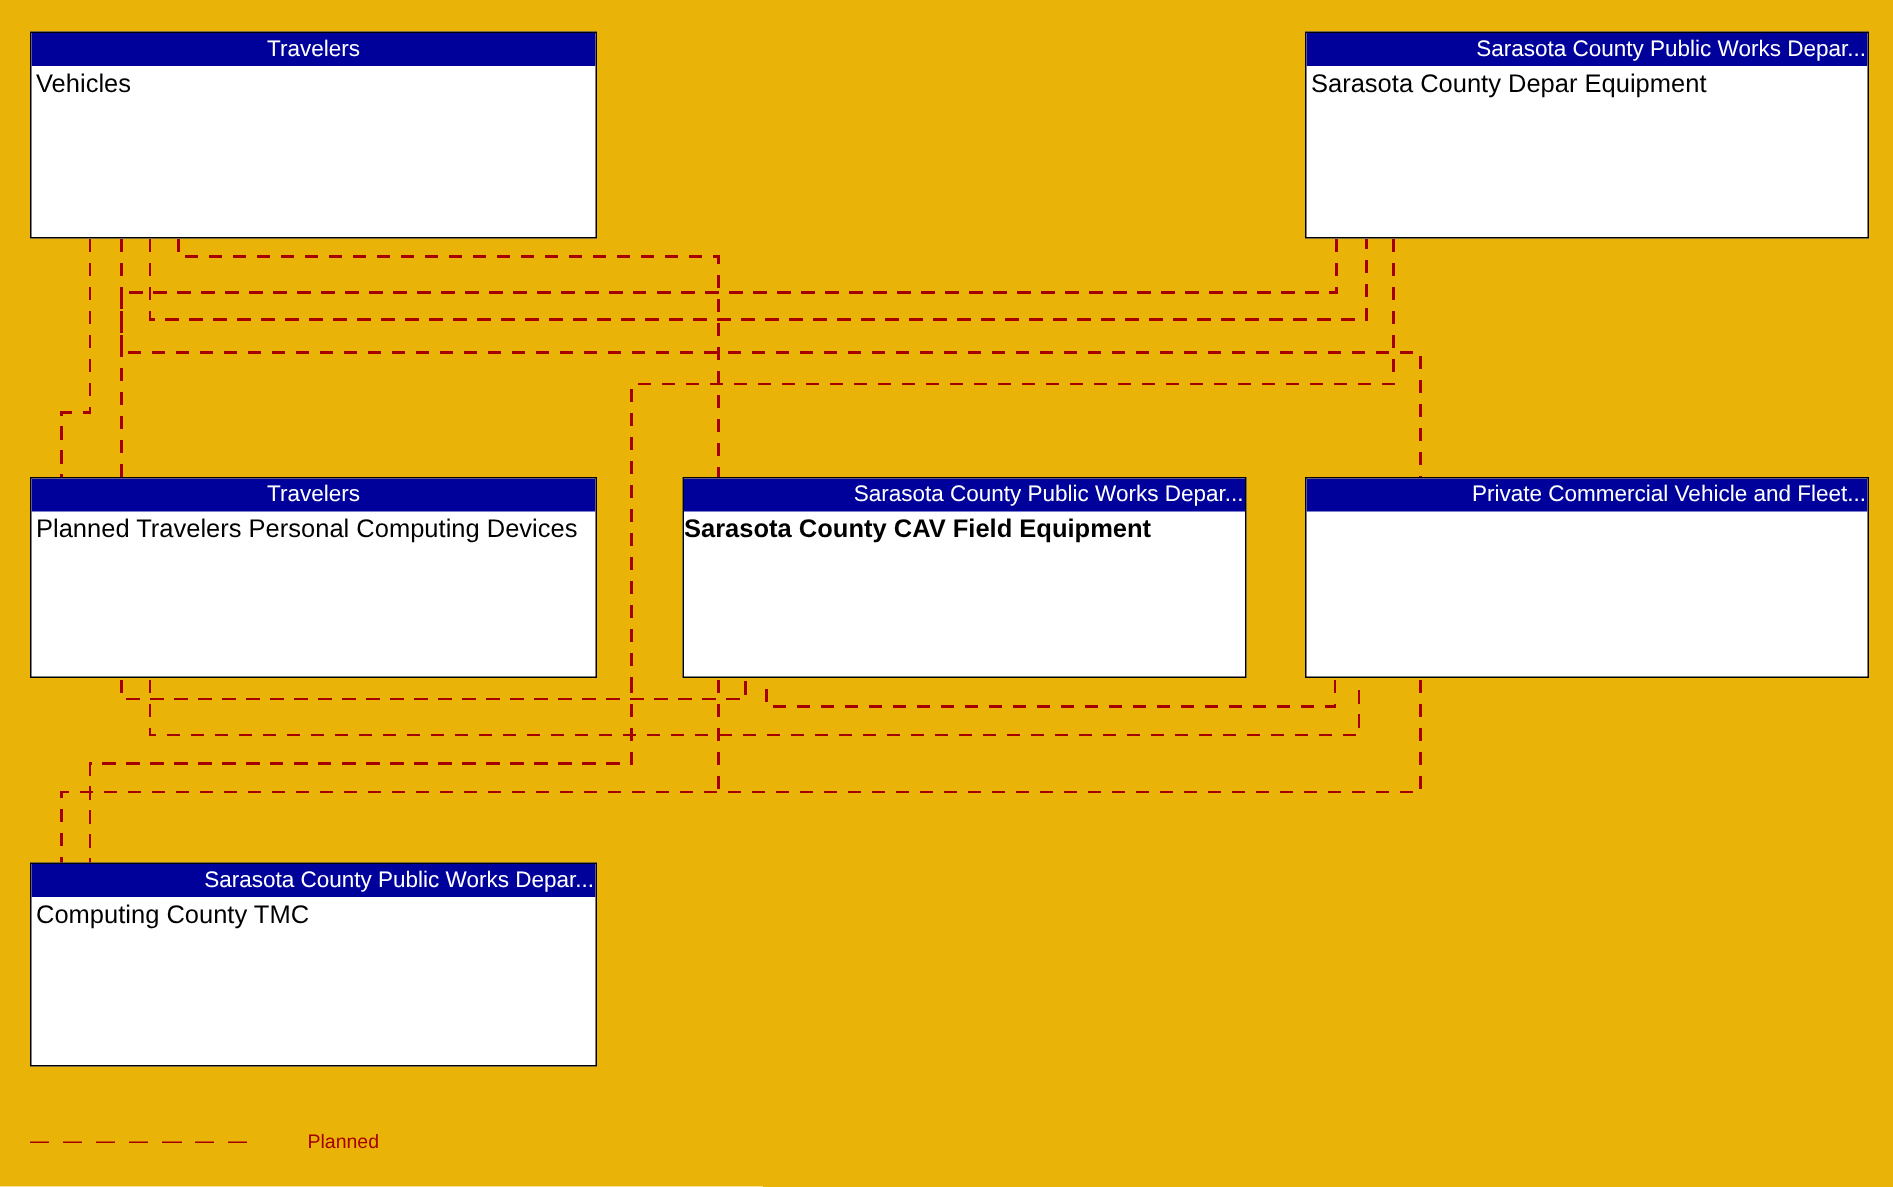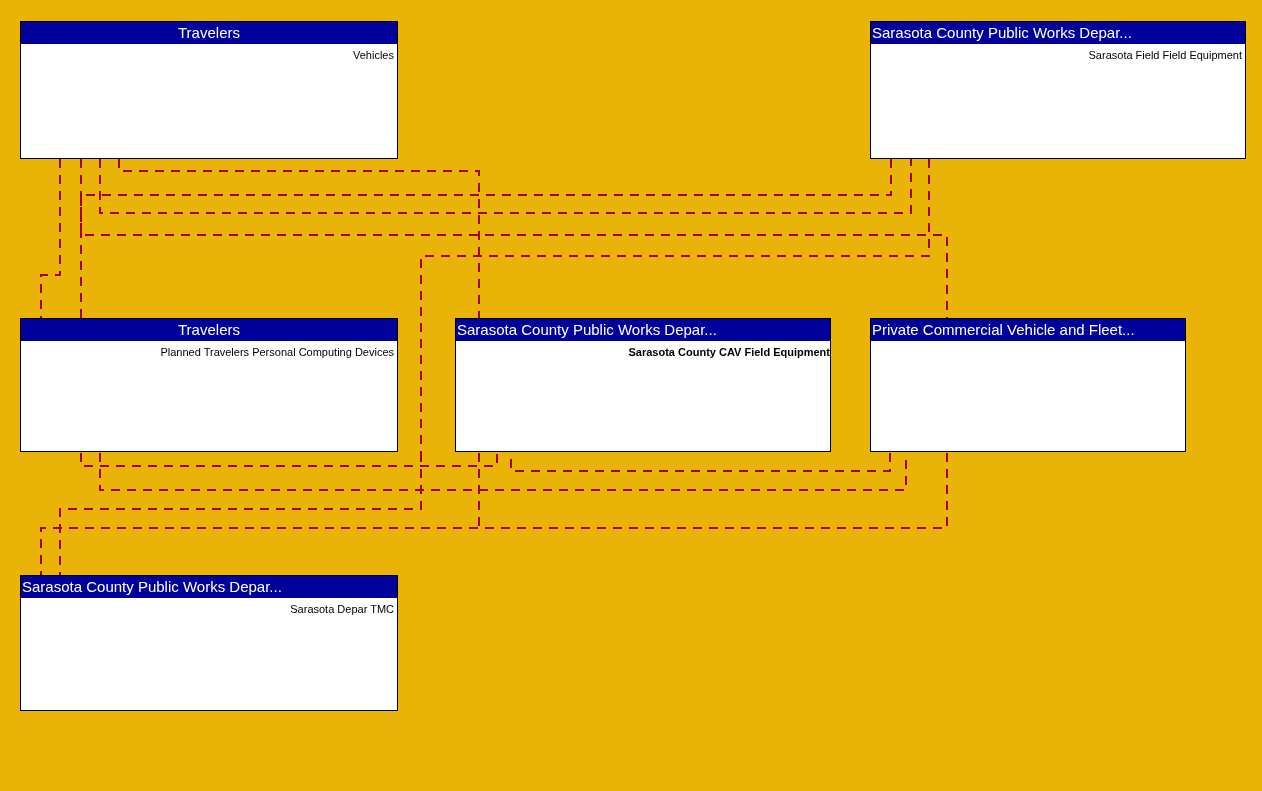--- a/index.html
+++ b/index.html
@@ -43,28 +43,28 @@
     height: 22px;
     line-height: 21px;
     background: #00009B;
     color: #ffffff;
     font-size: 15px;
     white-space: nowrap;
     overflow: hidden;
     padding: 0 1px;
   }
   .node-header.center { text-align: center; }
-  .node-header.left   { text-align: left; }
+  .node-header.left   { text-align: right; }
   .node-body {
     box-sizing: border-box;
     padding: 1px 3px 0 3px;
     color: #000000;
-    font-size: 11px;
+    font-size: 17px;
     line-height: 21px;
-    text-align: right;
+    text-align: left;
     white-space: normal;
   }
   .node-body.tight {
     padding-left: 0;
     padding-right: 0;
     white-space: nowrap;
     font-weight: bold;
   }
 
   
@@ -132,36 +132,42 @@
     </g>
   </svg>
 
   <div class="node" style="left:20px; top:21px; width:378px; height:138px;">
     <div class="node-header center">Travelers</div>
     <div class="node-body">Vehicles</div>
   </div>
 
   <div class="node" style="left:870px; top:21px; width:376px; height:138px;">
     <div class="node-header left">Sarasota County Public Works Depar...</div>
-    <div class="node-body">Sarasota Field Field Equipment</div>
+    <div class="node-body">Sarasota County Depar Equipment</div>
   </div>
 
   <div class="node" style="left:20px; top:318px; width:378px; height:134px;">
     <div class="node-header center">Travelers</div>
     <div class="node-body">Planned Travelers Personal Computing Devices</div>
   </div>
 
   <div class="node" style="left:455px; top:318px; width:376px; height:134px;">
     <div class="node-header left">Sarasota County Public Works Depar...</div>
     <div class="node-body tight">Sarasota County CAV Field Equipment</div>
   </div>
 
-  <div class="node" style="left:870px; top:318px; width:316px; height:134px;">
+  <div class="node" style="left:870px; top:318px; width:376px; height:134px;">
     <div class="node-header left">Private Commercial Vehicle and Fleet...</div>
   </div>
 
   <div class="node" style="left:20px; top:575px; width:378px; height:136px;">
     <div class="node-header left">Sarasota County Public Works Depar...</div>
-    <div class="node-body">Sarasota Depar TMC</div>
+    <div class="node-body">Computing County TMC</div>
   </div>
 
+  <div id="legend">
+    <div class="swatch-wrap">
+      <span class="swatch"></span>
+      <span class="legend-label">Planned</span>
+    </div>
+  </div>
 
 </div>
 
 </body></html>

